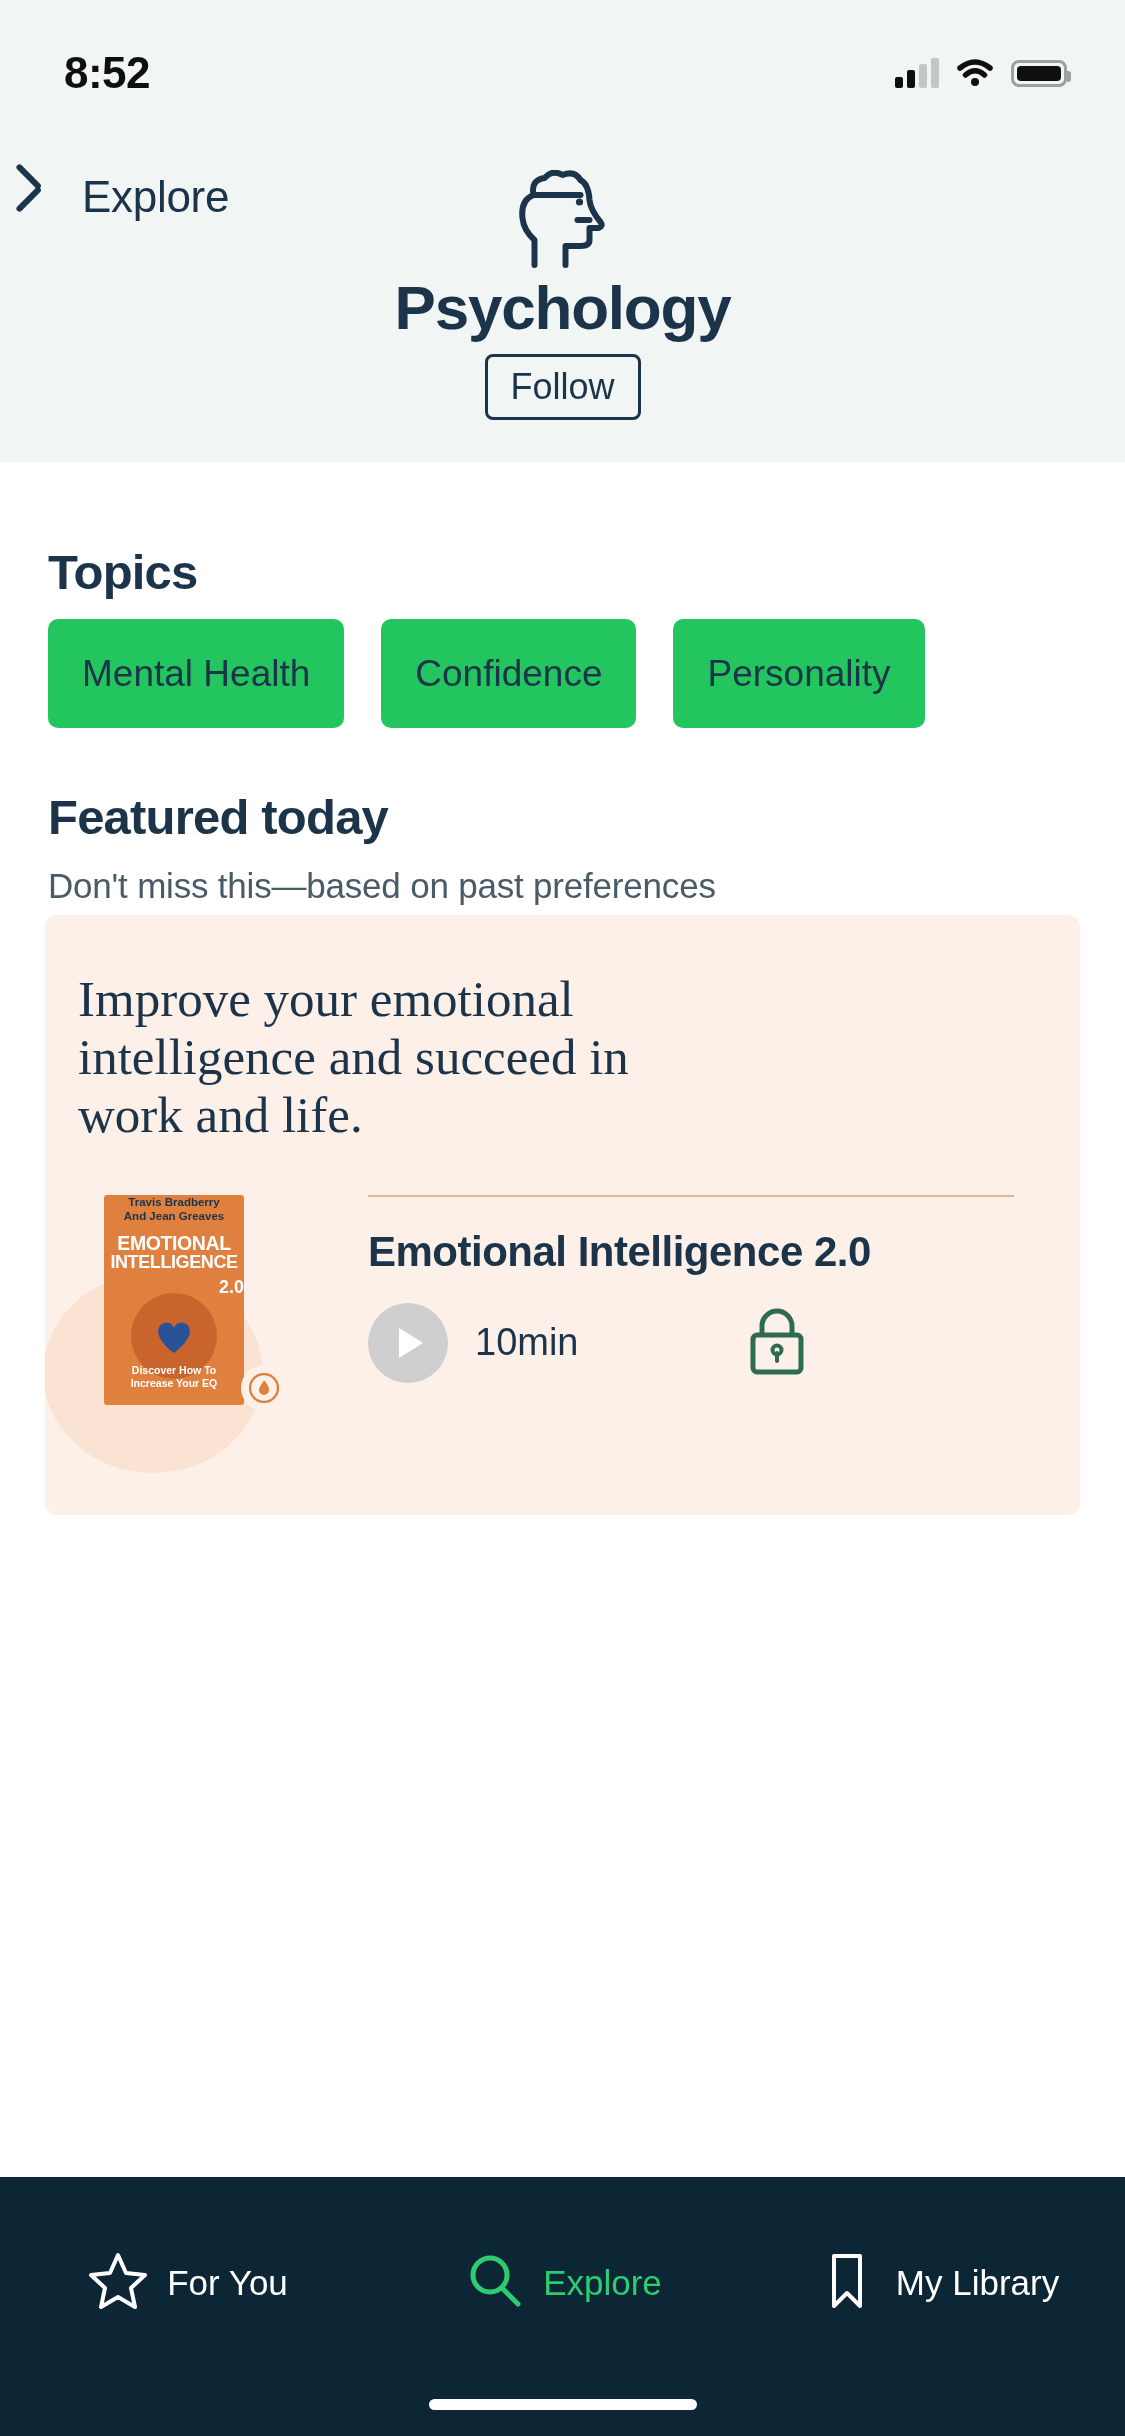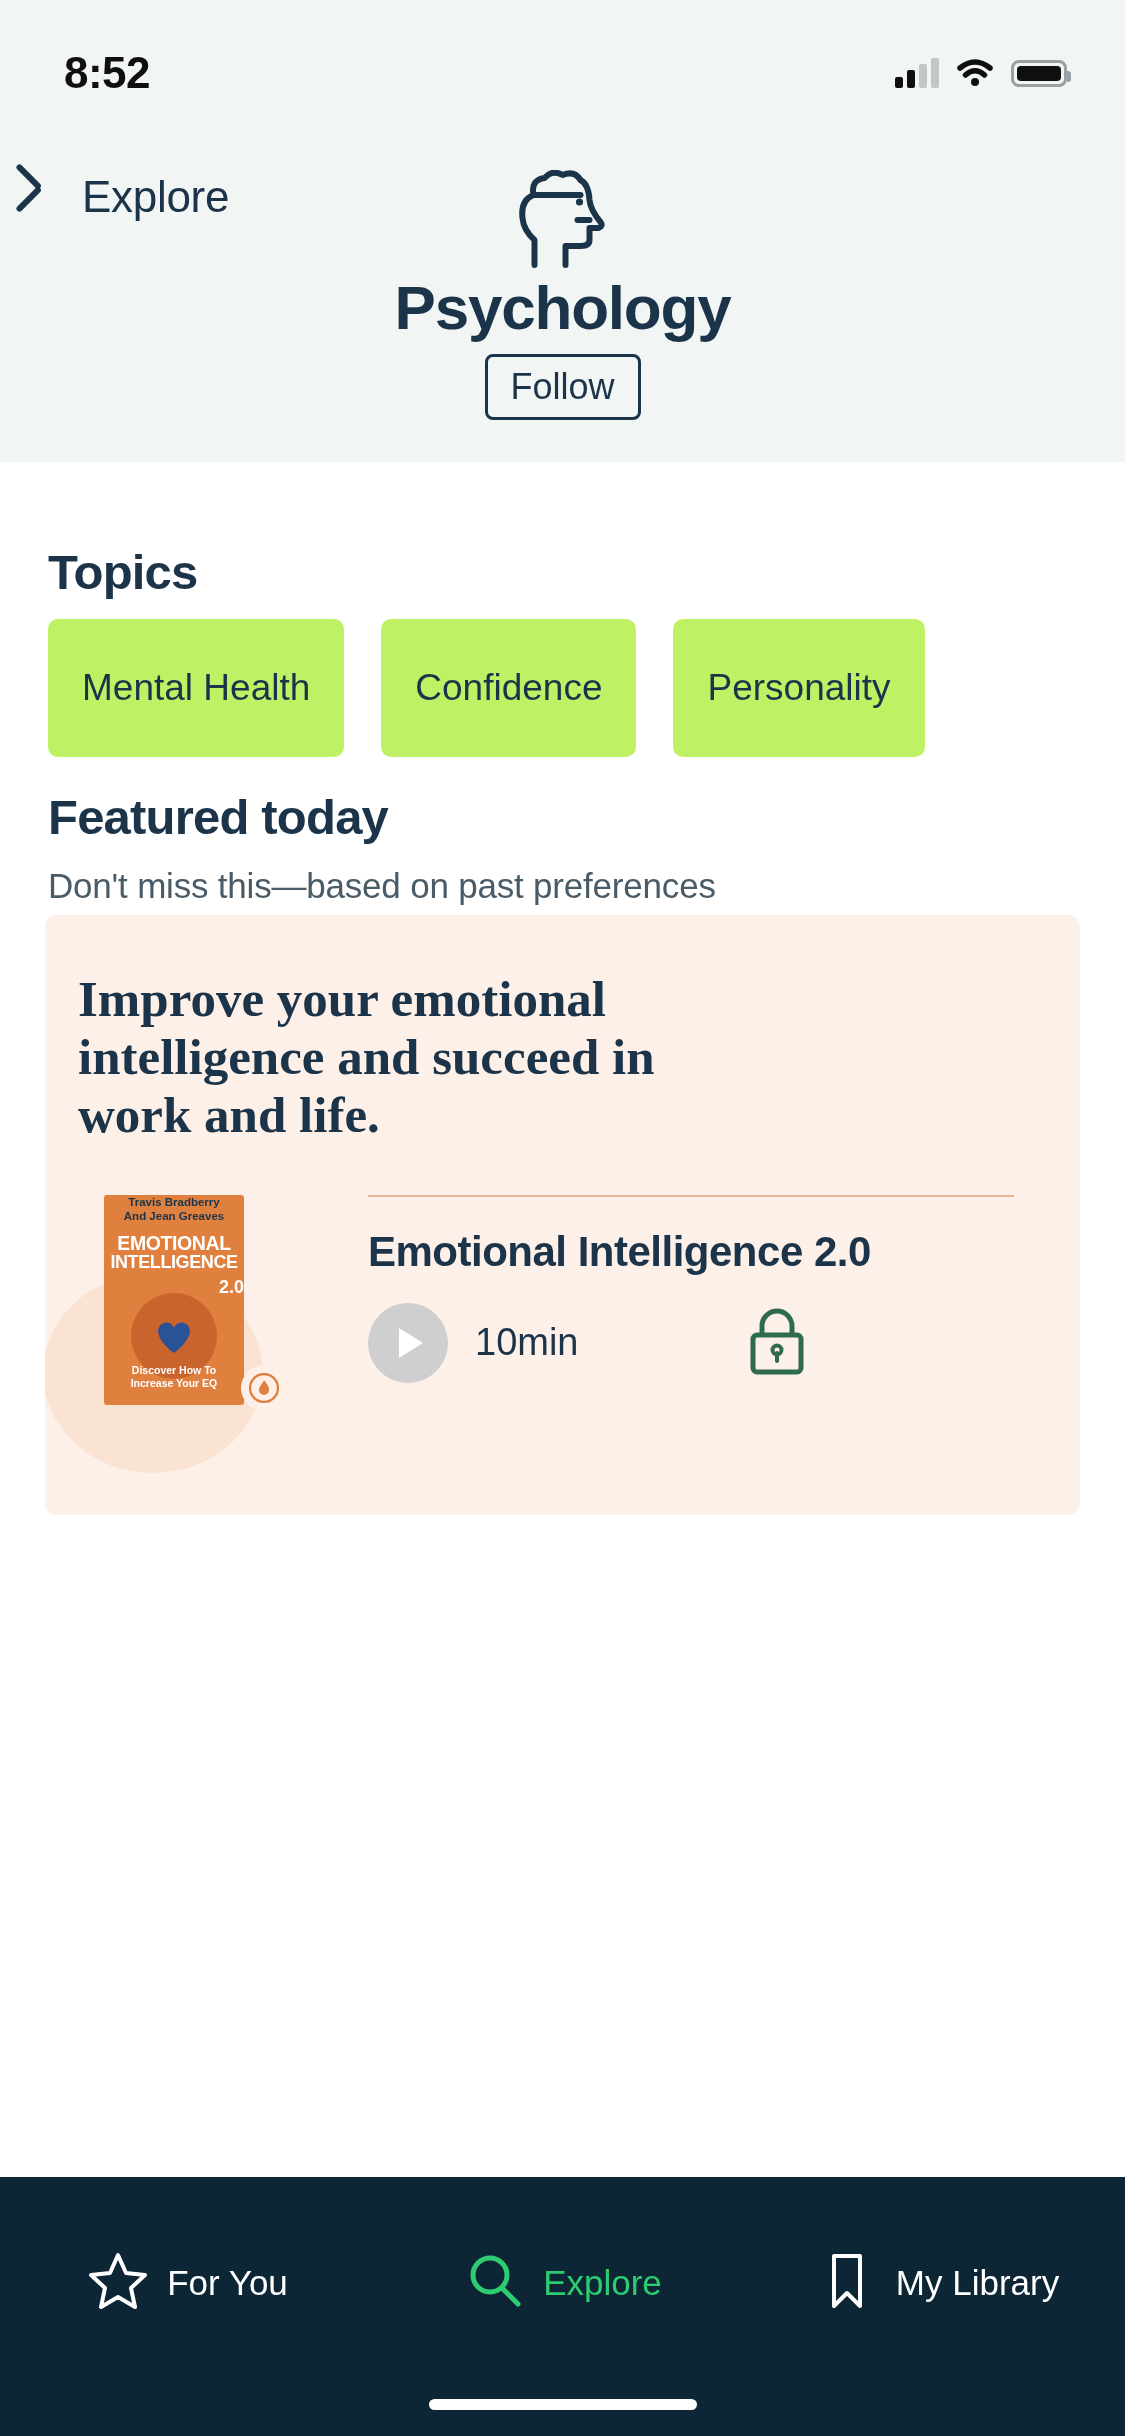--- a/index.html
+++ b/index.html
@@ -83,21 +83,21 @@
     font-size:49px; font-weight:700; color:#1c3449;
     letter-spacing:-0.8px;
   }
   .topics-title{ position:absolute; top:82px; left:48px; }
 
   .chips{
     position:absolute; top:157px; left:48px;
     display:flex; gap:37px;
   }
   .chip{
-    height:138px; background:#bef264; border-radius:10px;
+    height:109px; background:#22c55e; border-radius:10px;
     display:flex; align-items:center; justify-content:center;
     padding:0 34px;
     font-size:37px; color:#1c3449; font-weight:400;
     white-space:nowrap; cursor:pointer;
   }
 
   .feat-title{ position:absolute; top:327px; left:48px; }
   .feat-sub{
     position:absolute; top:404px; left:48px;
     font-size:35px; color:#4a5b68; font-weight:400; letter-spacing:-0.2px;
@@ -105,21 +105,21 @@
 
   .feat-card{
     position:absolute; top:453px; left:45px;
     width:1035px; height:600px;
     background:#fdf0e8; border-radius:12px;
     overflow:hidden;
   }
   .feat-headline{
     position:absolute; top:55px; left:33px; width:640px;
     font-family:"Liberation Serif", serif;
-    font-size:51px; line-height:1.14; color:#1c3449; font-weight:700;
+    font-size:51px; line-height:1.14; color:#1c3449; font-weight:400;
   }
 
   .book-area{ position:absolute; top:280px; left:33px; width:1000px; }
   .cover-wrap{ position:absolute; top:0; left:0; width:205px; }
   .cover-bg-circle{
     position:absolute; left:-35px; top:78px;
     width:220px; height:200px; border-radius:50%;
     background:#fbe3d3;
   }
   .cover{

